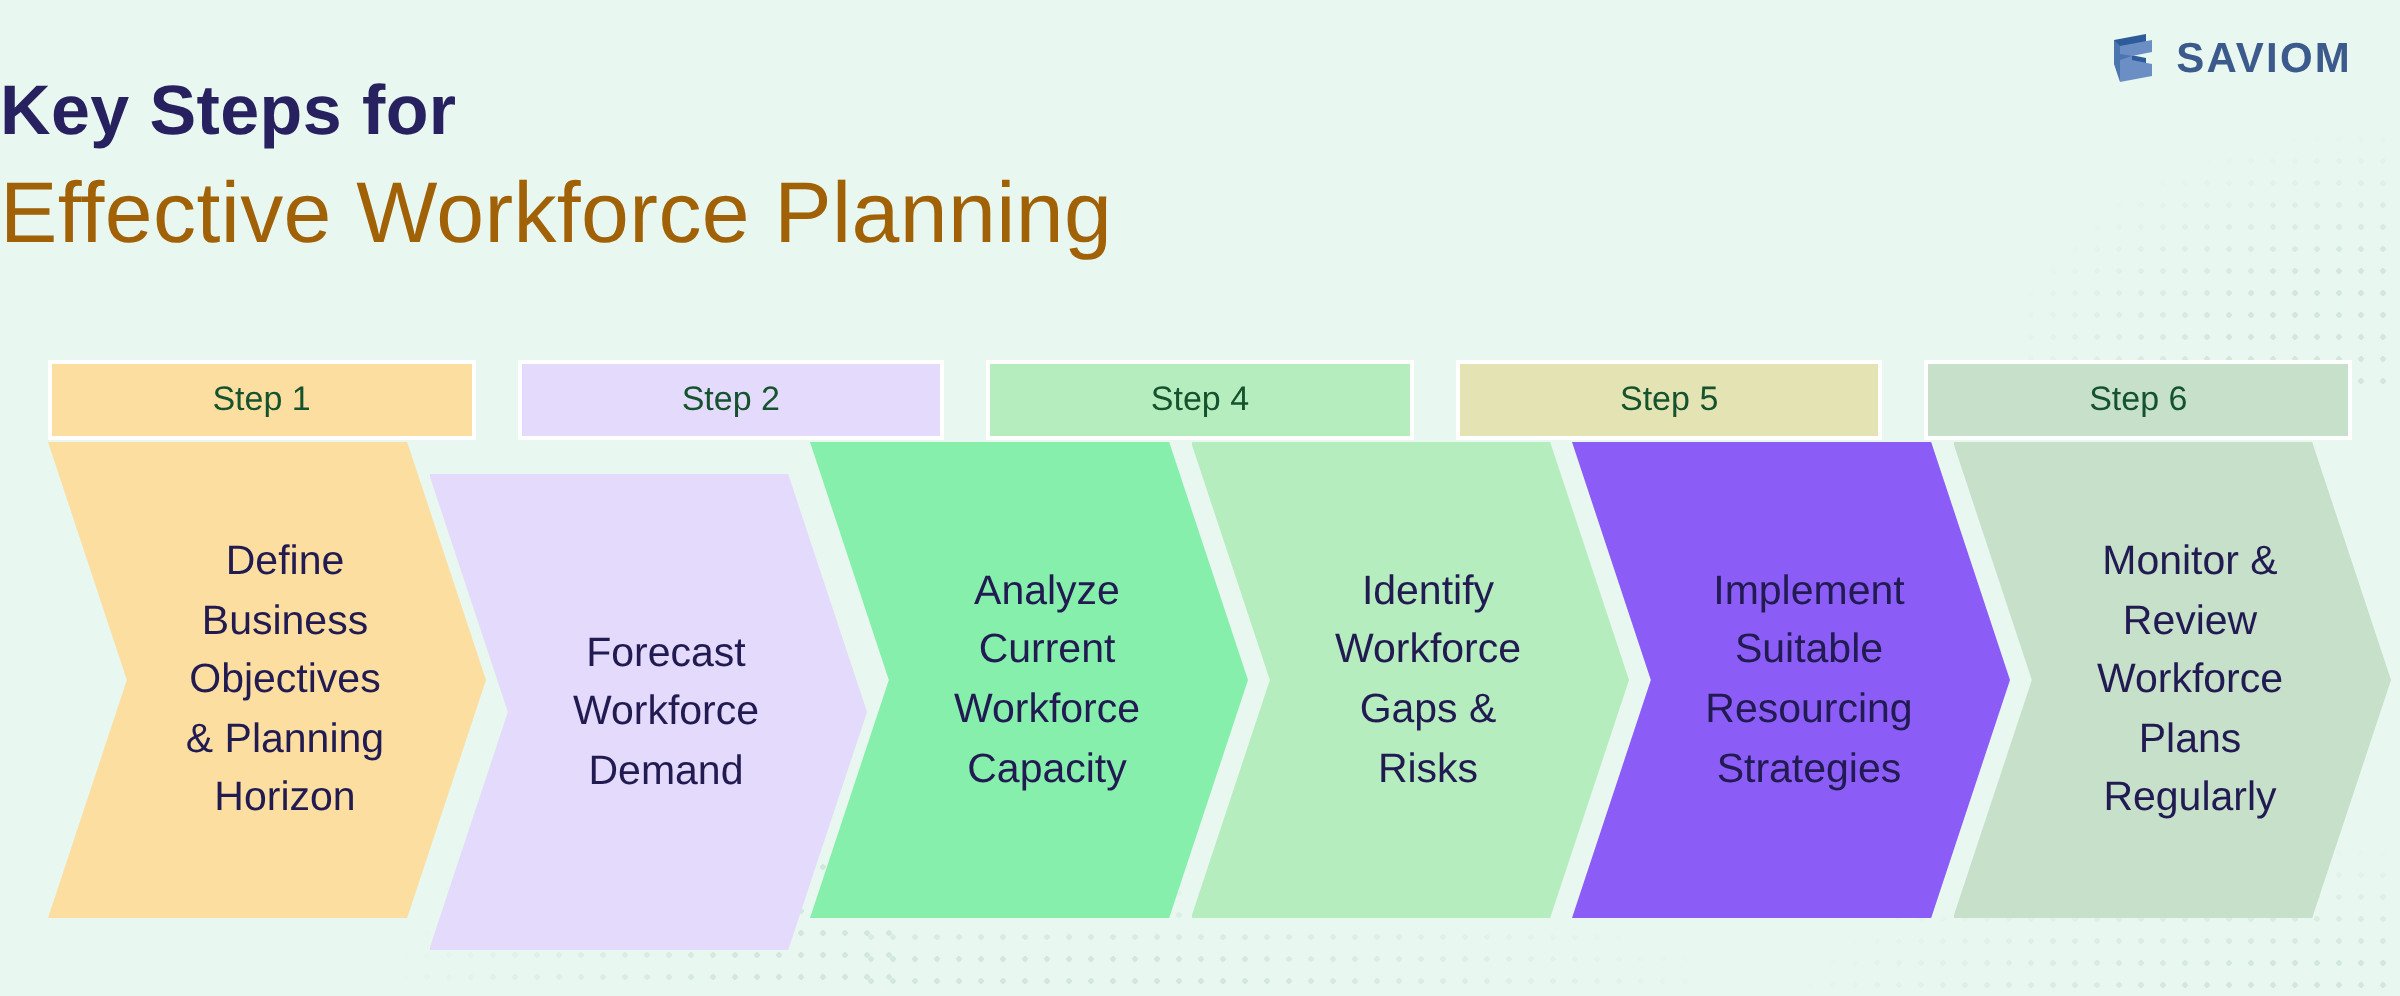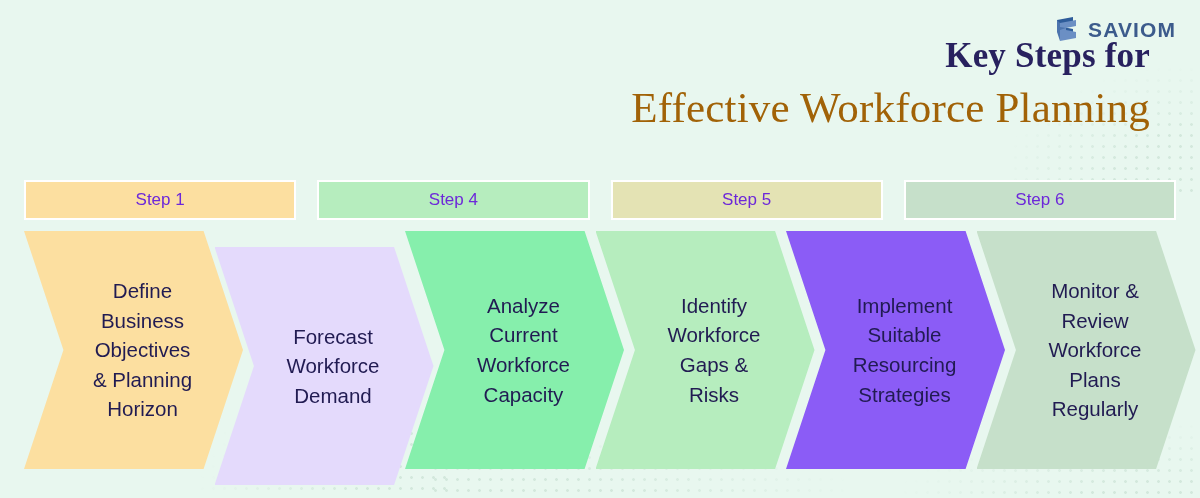--- a/index.html
+++ b/index.html
@@ -57,23 +57,22 @@
     font-size:21px;
     letter-spacing:1.1px;
     font-weight:600;
     color:#3C5B8C;
   }
 
   
   .title-block {
     position:absolute;
     top:36px; left:0; width:1150px;
-    text-align:right;
+    text-align:left;
     z-index:4;
-    font-family:Liberation Serif, serif;
   }
   .title-l1 {
     font-size:35px;
     font-weight:700;
     color:#28215F;
     letter-spacing:.2px;
     line-height:1.15;
   }
   .title-l2 {
     font-size:43px;
@@ -93,28 +92,28 @@
     display:flex;
     gap:21px;
     z-index:3;
   }
   .label-pill {
     flex:1;
     display:flex;
     align-items:center;
     justify-content:center;
     font-size:17px;
-    color:#6d28d9;
+    color:#14532d;
     border:2px solid #FFFFFF;
   }
 
   
   .chevrons {
     position:absolute;
-    top:231px; left:24px;
+    top:221px; left:24px;
     width:1152px;
     height:258px;
     z-index:2;
   }
   .chev {
     position:absolute;
     top:0;
     height:238px;
     width:219px;
     display:flex;
@@ -149,20 +148,21 @@
   <span class="logo-text">SAVIOM</span>
 </div>
 
 <div class="title-block">
   <div class="title-l1">Key Steps for</div>
   <div class="title-l2">Effective Workforce Planning</div>
 </div>
 
 <div class="labels">
   <div class="label-pill" style="background: rgb(252, 223, 160);">Step 1</div>
+  <div class="label-pill" style="background: rgb(228, 218, 252);">Step 2</div>
   <div class="label-pill" style="background: rgb(182, 237, 190);">Step 4</div>
   <div class="label-pill" style="background: rgb(228, 227, 180);">Step 5</div>
   <div class="label-pill" style="background: rgb(198, 224, 202);">Step 6</div>
 </div>
 
 <div class="chevrons">
   <div class="chev" style="background: rgb(252, 223, 160); left: 0px; z-index: 10;">
     <div class="chev-txt">Define
 Business
 Objectives

